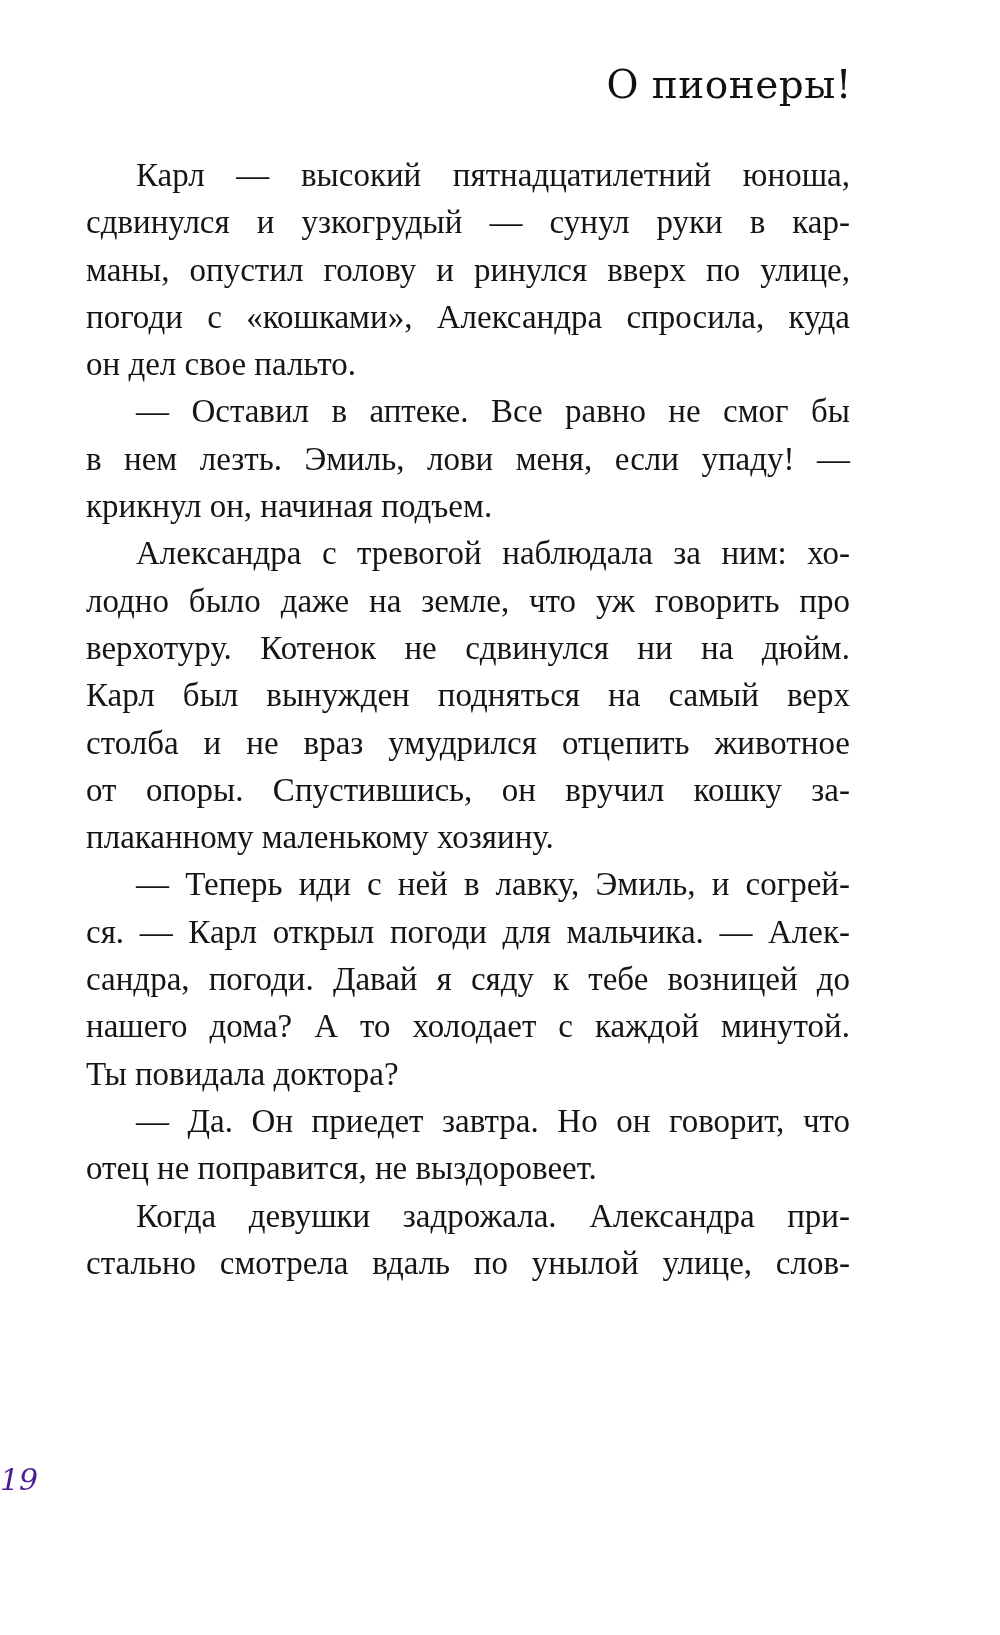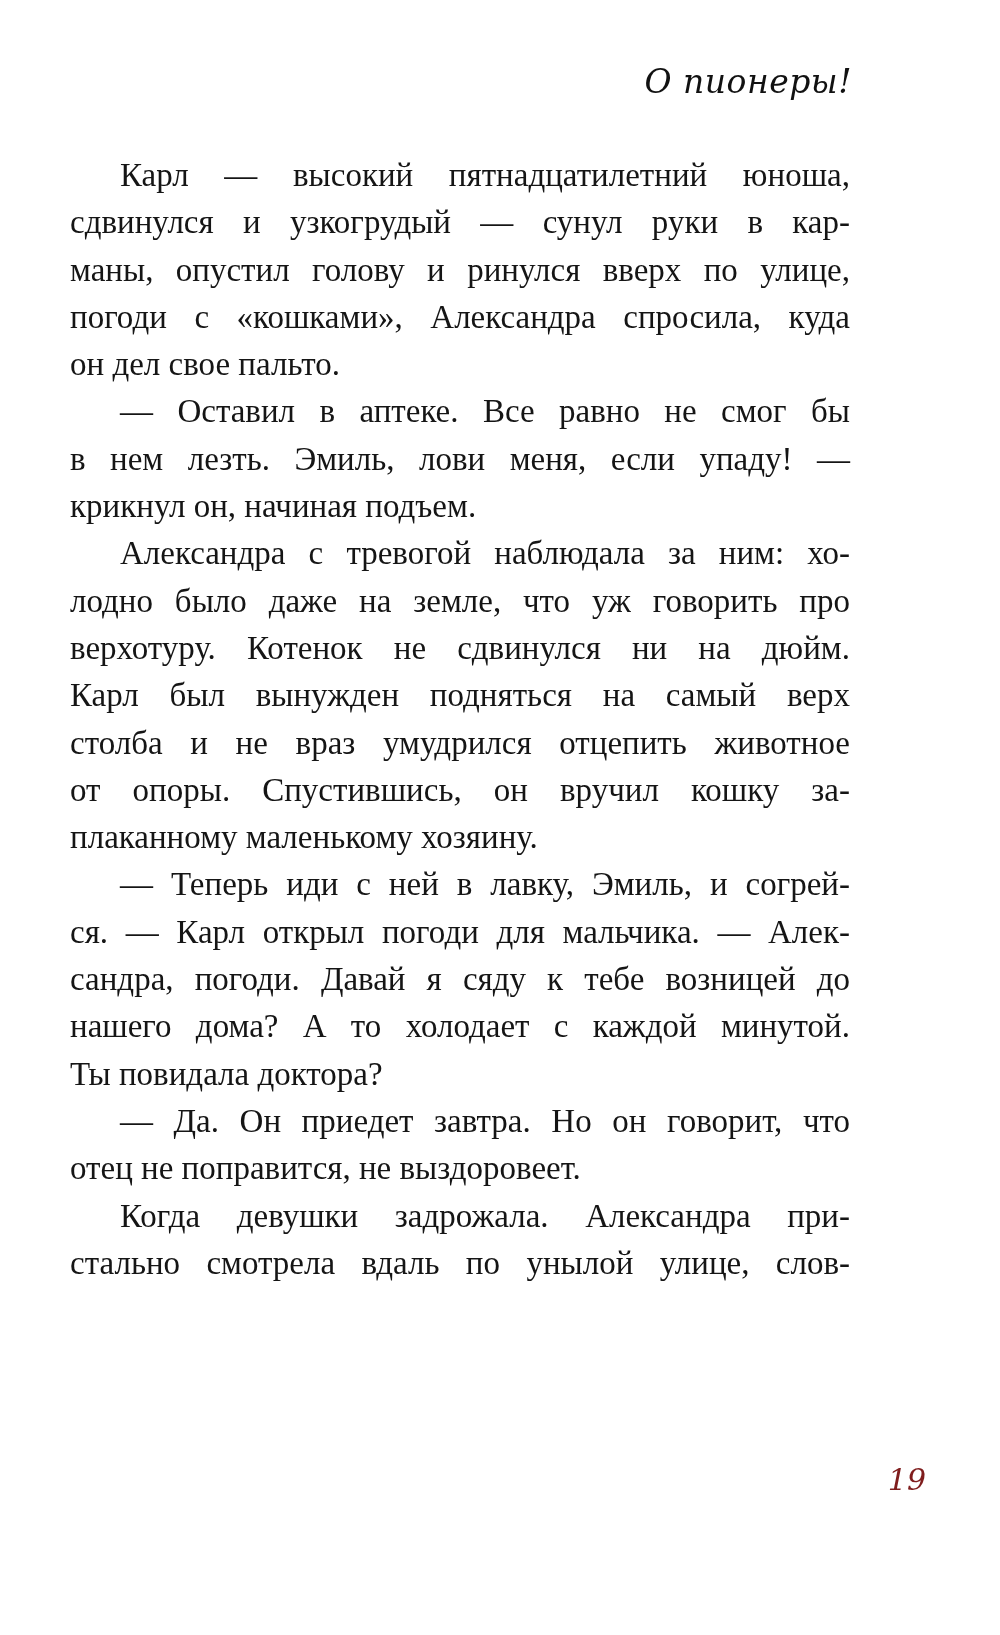--- a/index.html
+++ b/index.html
@@ -12,22 +12,21 @@
       height: 1635px;
       position: relative;
       overflow: hidden;
       color: #1a1a1a;
     }
     .running-head {
       position: absolute;
       top: 62px;
       right: 148px;
       font-family: "DejaVu Serif", serif;
-      font-style: italic;
-      font-size: 33px;
+      font-size: 39px;
       letter-spacing: 0.5px;
       color: #111;
       text-align: right;
     }
     .text-block {
       position: absolute;
       top: 152px;
       left: 70px;
       width: 780px;
     }
@@ -35,38 +34,39 @@
       display: block;
       height: 47.3px;
       line-height: 47.3px;
       font-family: "Liberation Serif", serif;
       font-size: 33px;
       white-space: nowrap;
       text-align: justify;
       text-align-last: justify;
       color: #151515;
       transform-origin: left center;
+      margin-left: 16px;
     }
     .line.indent {
       padding-left: 50px;
       box-sizing: border-box;
     }
     .line.last {
       text-align-last: left;
     }
     .page-number {
       position: absolute;
       top: 1462px;
       left: 0;
       width: 926px;
-      text-align: right;
+      text-align: left;
       font-family: "DejaVu Serif", serif;
       font-style: italic;
       font-size: 30px;
-      color: #7f1d1d;
+      color: #4c1d95;
     }
   </style>
 </head>
 <body>
 
 <div class="running-head">О пионеры!</div>
 
 <div class="text-block" id="text-block">
     <span class="line indent">Карл — высокий пятнадцатилетний юноша,</span>
     <span class="line">сдвинулся и узкогрудый — сунул руки в кар-</span>

